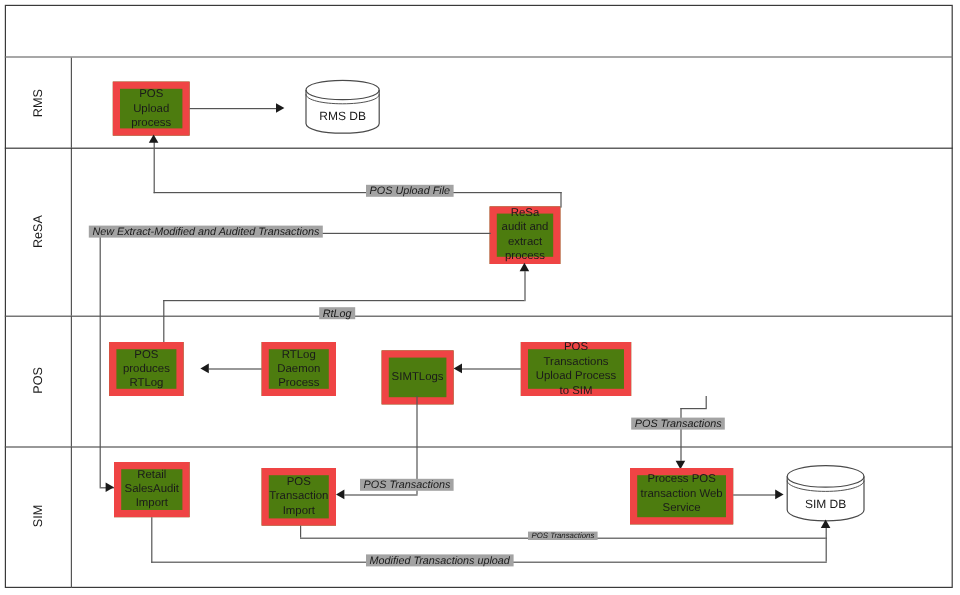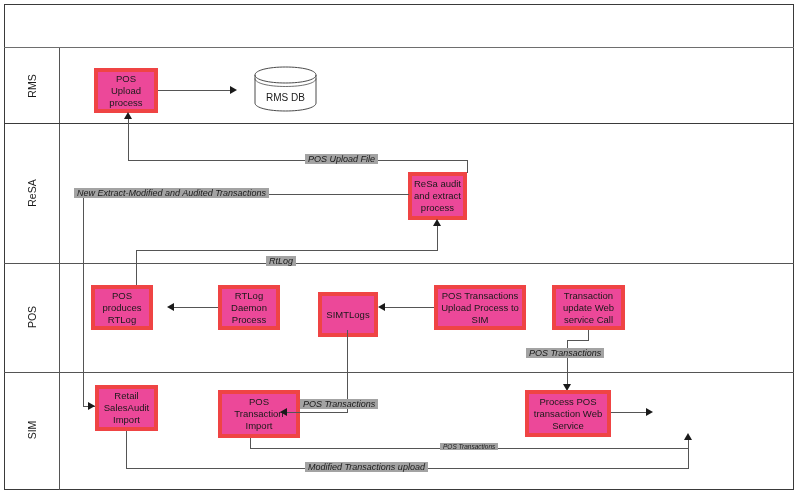--- a/index.html
+++ b/index.html
@@ -8,21 +8,21 @@
   
   .frame{position:absolute;left:4px;top:4px;width:790px;height:486px;border:1.5px solid #3a3a3a;box-sizing:border-box;}
   .title-bar{position:absolute;left:4px;top:4px;width:790px;height:27px;box-sizing:border-box;border-bottom:1.5px solid #6e6e6e;}
   .title-text{position:absolute;left:12px;top:10px;font-size:10.5px;color:#1a1a1a;white-space:nowrap;}
   .blank-row{position:absolute;left:4px;top:31px;width:790px;height:17px;box-sizing:border-box;border-bottom:1.5px solid #6e6e6e;}
   .lane-div{position:absolute;left:4px;width:790px;height:0;border-top:1px solid #555;}
   .lane-col{position:absolute;left:4px;width:56px;box-sizing:border-box;border-right:1px solid #555;}
   .lane-label{position:absolute;left:0;width:56px;text-align:center;font-size:10.5px;color:#1a1a1a;
      transform:rotate(-90deg);transform-origin:center center;white-space:nowrap;}
   
-  .box{position:absolute;box-sizing:border-box;border:4px solid #ef4444;background:#ec4899;
+  .box{position:absolute;box-sizing:border-box;border:6px solid #ef4444;background:#4d7c0f;
        display:flex;align-items:center;justify-content:center;text-align:center;
        font-size:9.5px;line-height:12px;color:#1a1a1a;padding:1px 2px;}
   
   .db{position:absolute;}
   .db svg{display:block;}
   .db-label{position:absolute;width:100%;text-align:center;font-size:10px;color:#1a1a1a;}
   
   .hline{position:absolute;height:0;border-top:1px solid #555;}
   .vline{position:absolute;width:0;border-left:1px solid #555;}
   .edge-label{position:absolute;font-size:9px;color:#1a1a1a;background:#a3a3a3;padding:0 3px;white-space:nowrap;font-style:italic;}
@@ -102,46 +102,51 @@
   </div>
   <div class="box" style="left:218px;top:285px;width:62px;height:45px;">
     <span>RTLog Daemon Process</span>
   </div>
   <div class="box" style="left:318px;top:292px;width:60px;height:45px;">
     <span>SIMTLogs</span>
   </div>
   <div class="box" style="left:434px;top:285px;width:92px;height:45px;">
     <span>POS Transactions Upload Process to SIM</span>
   </div>
-  <div class="box" style="left:552px;top:285px;width:73px;height:45px;">
-    <span>Transaction update Web service Call</span>
-  </div>
 
   <div class="hline" style="left:174px;top:307px;width:44px;"></div>
   <div class="arrow left" style="left:167px;top:303px;"></div>
 
   <div class="hline" style="left:385px;top:307px;width:49px;"></div>
   <div class="arrow left" style="left:378px;top:303px;"></div>
 
   <div class="vline" style="left:588px;top:330px;height:10px;"></div>
   <div class="hline" style="left:567px;top:340px;width:22px;"></div>
   <div class="vline" style="left:567px;top:340px;height:44px;"></div>
   <div class="arrow down" style="left:563px;top:384px;"></div>
   <div class="edge-label" style="left:526px;top:348px;">POS Transactions</div>
 
   <div class="box" style="left:95px;top:385px;width:63px;height:46px;">
     <span>Retail SalesAudit Import</span>
   </div>
-  <div class="box" style="left:218px;top:390px;width:82px;height:48px;">
+  <div class="box" style="left:218px;top:390px;width:62px;height:48px;">
     <span>POS Transaction Import</span>
   </div>
   <div class="box" style="left:525px;top:390px;width:86px;height:47px;align-items:flex-end;">
     <span>Process POS transaction Web Service</span>
   </div>
 
+  <div class="db" style="left:655px;top:387px;width:66px;height:48px;">
+    <svg width="66" height="48" viewBox="0 0 66 48">
+      <path d="M1,10 C1,5.1 15,1 33,1 C51,1 65,5.1 65,10 L65,38 C65,42.9 51,47 33,47 C15,47 1,42.9 1,38 Z" fill="#ffffff" stroke="#4a4a4a" stroke-width="1"></path>
+      <path d="M1,10 C1,14.9 15,19 33,19 C51,19 65,14.9 65,10" fill="none" stroke="#4a4a4a" stroke-width="1"></path>
+      <path d="M1,13.5 C1,18.4 15,22.5 33,22.5 C51,22.5 65,18.4 65,13.5" fill="none" stroke="#4a4a4a" stroke-width="0.8"></path>
+    </svg>
+    <div class="db-label" style="top:28px;">SIM DB</div>
+  </div>
 
   <div class="vline" style="left:347px;top:330px;height:82px;"></div>
   <div class="hline" style="left:287px;top:412px;width:61px;"></div>
   <div class="arrow left" style="left:280px;top:408px;"></div>
   <div class="edge-label" style="left:300px;top:399px;">POS Transactions</div>
 
   <div class="hline" style="left:611px;top:412px;width:37px;"></div>
   <div class="arrow right" style="left:646px;top:408px;"></div>
 
   <div class="vline" style="left:250px;top:438px;height:10px;"></div>

